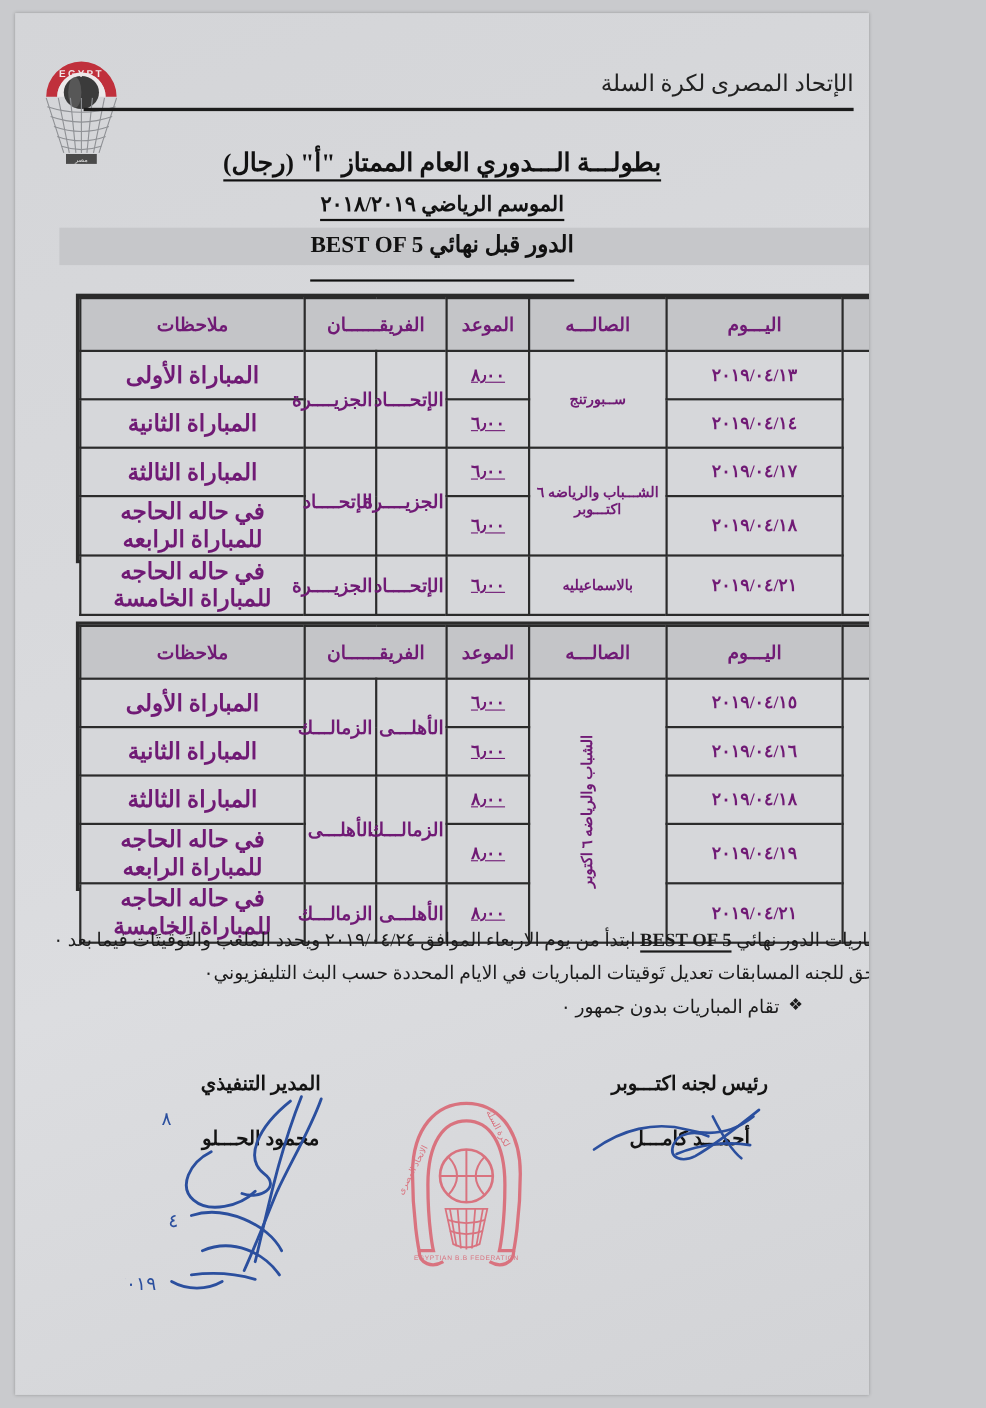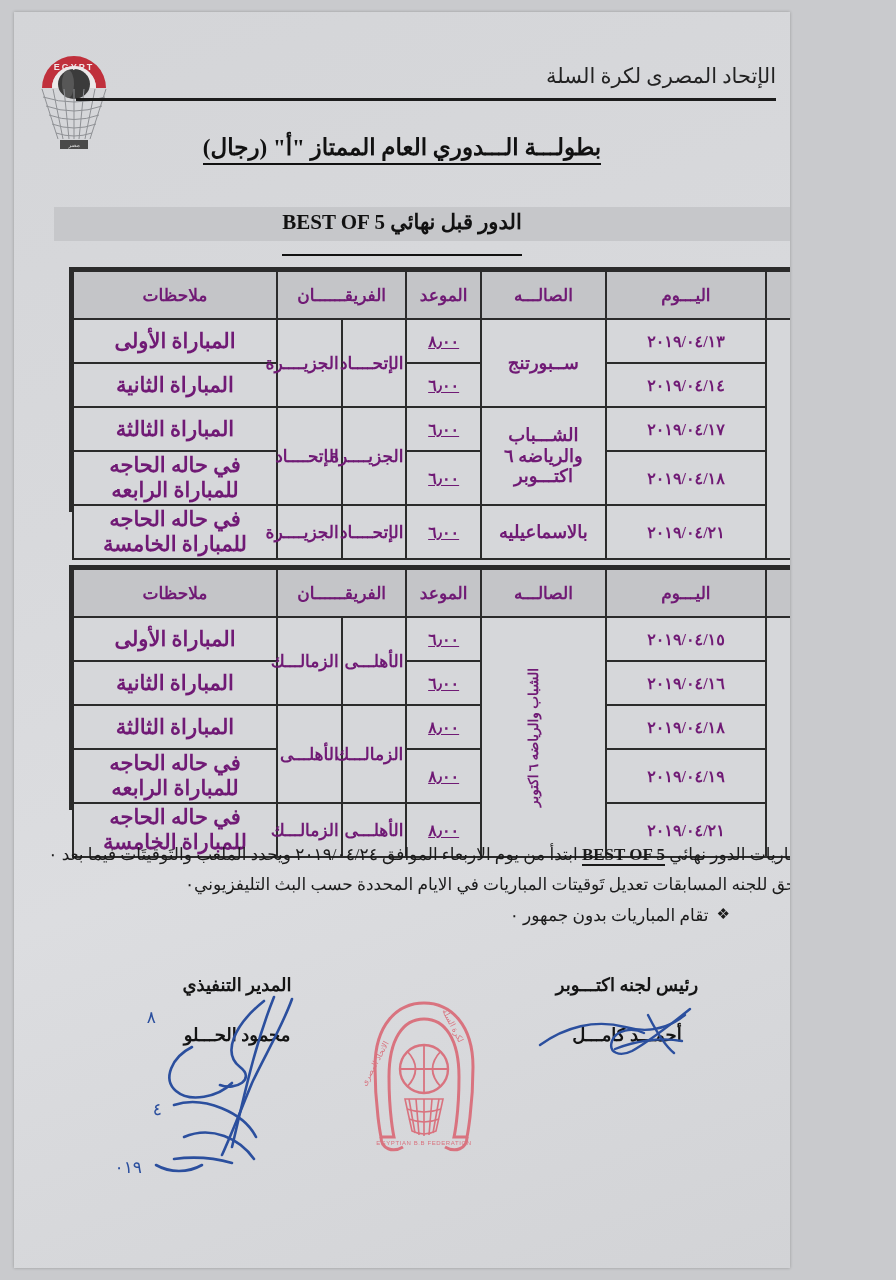--- a/index.html
+++ b/index.html
@@ -85,21 +85,21 @@
   .c-time { width:62px; }
   .c-teamA{ width:112px; }
   .c-note { width:180px; }
 
   tbody td{ height:40px; font-size:16px; }
   td.day{ font-size:16px; letter-spacing:.4px; }
   td.time{ font-size:16px; letter-spacing:1px;text-decoration:underline; }
   td.idx{ font-size:17px; }
   td.note{ font-size:21px; }
   td.team{ font-size:17px; letter-spacing:.5px; }
-  td.hall{ font-size:18px; line-height:1.15; }
+  td.hall{ font-size:13px; line-height:1.15; }
   td.hall-vert{
     font-size:13.5px;
     white-space:nowrap;
   }
   .vert{
     display:inline-block;
     transform:rotate(-90deg);
     transform-origin:center center;
     white-space:nowrap;
     letter-spacing:1px;
@@ -158,20 +158,23 @@
       <text x="42" y="103" font-size="6" fill="#dcdcdc" text-anchor="middle" font-family="'Liberation Sans',sans-serif">مصر</text>
     </svg>
   </div>
 
   <div class="fed-name">الإتحاد المصرى لكرة السلة</div>
   <div class="rule"></div>
 
   <div class="t-line title1">
     <span class="u">بطولـــة الـــدوري العام الممتاز "أ" (رجال)</span>
   </div>
+  <div class="t-line title2">
+    <span class="u">الموسم الرياضي ٢٠١٨/٢٠١٩</span>
+  </div>
   <div class="title3wrap"></div>
   <div class="t-line title3">
     <span class="u">الدور قبل نهائي BEST OF 5</span>
   </div>
 
   <div class="tbl" id="tbl1">
     <table>
       <thead>
         <tr>
           <th class="c-m">م</th>

